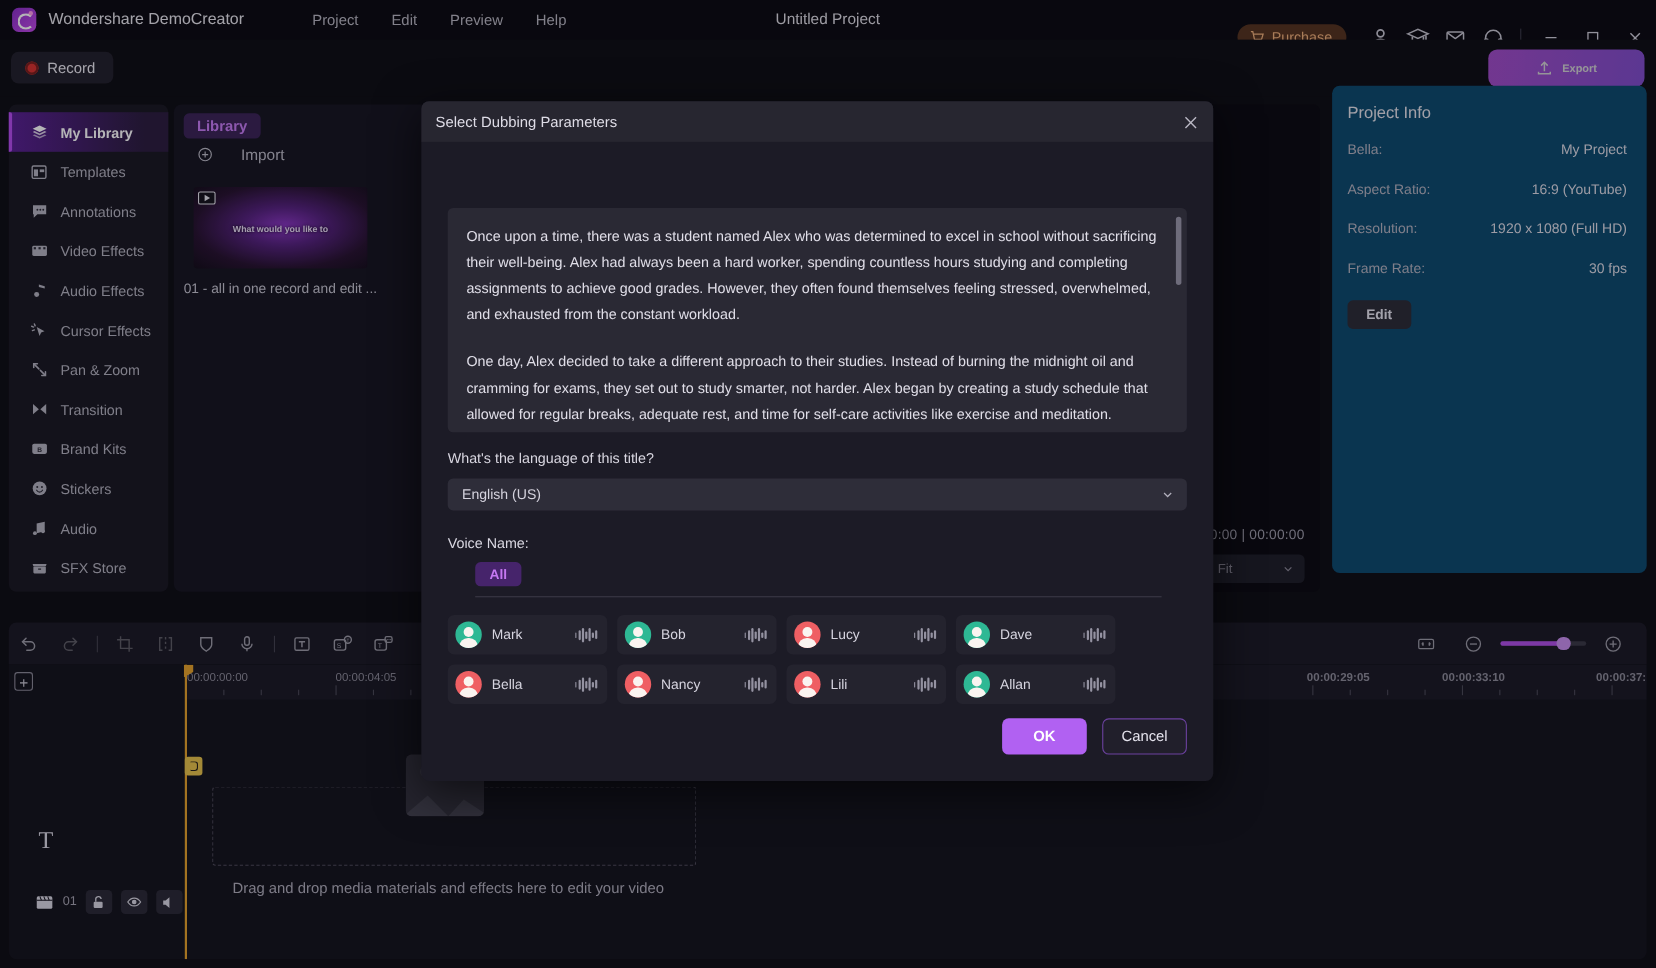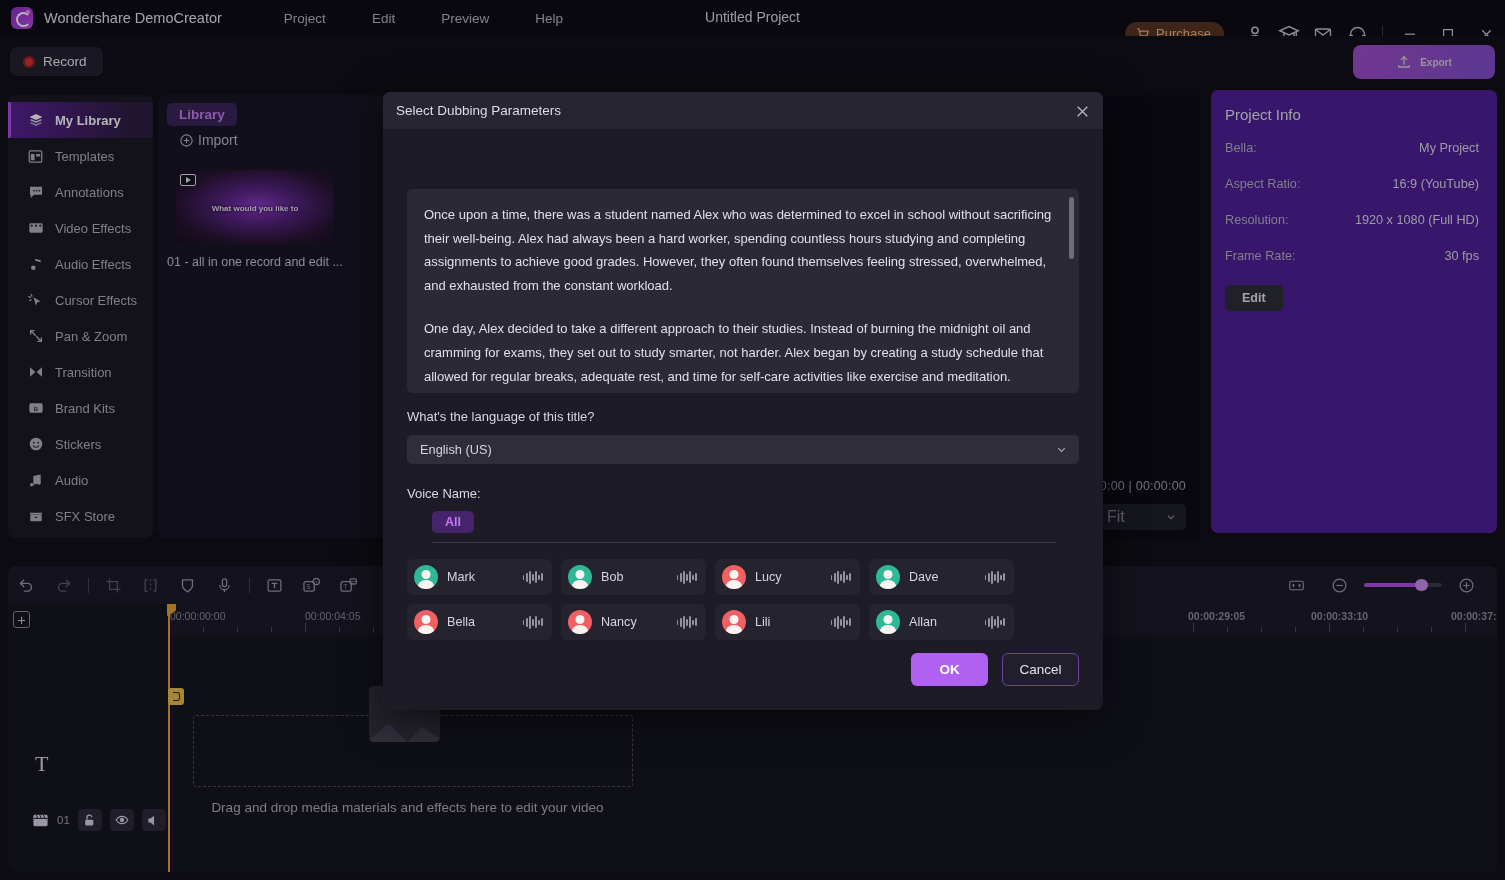--- a/index.html
+++ b/index.html
@@ -24,21 +24,21 @@
   }
   .logo::after {
     content: ""; position: absolute; left: 5px; top: 5px; width: 11px; height: 11px;
     border: 2.5px solid #fff; border-radius: 50%; border-right-color: transparent;
   }
   .logo::before {
     content: ""; position: absolute; right: 3px; top: 3px; width: 4px; height: 4px;
     border-radius: 50%; background: #ff9ee8; z-index: 2;
   }
   .app-title { margin-left: 11px; font-size: 14.5px; color: #e7e5ec; }
-  .menus { display: flex; margin-left: 47px; gap: 16px; }
+  .menus { display: flex; margin-left: 47px; gap: 0; }
   .menu-item {
     font-size: 13.5px; color: #b9b7c2; padding: 4px 15px; cursor: default;
   }
   .center-title {
     position: absolute; left: 0; right: 0; top: 9px; text-align: center;
     font-size: 14px; color: #dedce4; pointer-events: none;
   }
   .tb-right {
     position: absolute; right: 0; top: 16px; height: 36px;
     display: flex; align-items: center; gap: 0;
@@ -108,21 +108,21 @@
   .library {
     position: absolute; left: 158px; top: 95px; width: 232px; height: 443px;
     background: #161520; border-radius: 7px;
   }
   .lib-tab {
     display: inline-block; margin: 8px 0 0 9px; padding: 4px 12px;
     background: #3b2357; border-radius: 5px;
     color: #c77cf5; font-size: 13.5px; font-weight: bold; cursor: pointer;
   }
   .import-row {
-    display: flex; align-items: center; gap: 4px; margin: 6px 0 0 21px;
+    display: flex; align-items: center; gap: 25px; margin: 6px 0 0 21px;
     font-size: 14px; color: #bcbac6; cursor: pointer;
   }
   .thumb {
     position: relative; margin: 22px 0 0 18px; width: 158px; height: 74px;
     border-radius: 3px; overflow: hidden;
     background: radial-gradient(ellipse at 52% 48%, #8b36c4 0%, #55217d 32%, #27122f 70%, #130d19 100%);
   }
   .thumb-txt {
     position: absolute; left: 50%; top: 52%; transform: translate(-50%,-50%);
     font-size: 8px; color: #e9dcf5; white-space: nowrap; font-weight: bold;
@@ -150,27 +150,27 @@
   }
   .preview-ctl {
     position: absolute; right: 14px; bottom: 8px; width: 190px;
     text-align: right;
   }
   .tcode { font-size: 12.5px; color: #9e9caa; letter-spacing: .2px; }
   .fit-sel {
     margin-top: 11px; margin-left: auto; width: 88px; height: 26px;
     background: #1e1d28; border-radius: 5px;
     display: flex; align-items: center; justify-content: space-between;
-    padding: 0 9px; font-size: 16px; color: #8b8996; cursor: pointer;
+    padding: 0 9px; font-size: 12px; color: #8b8996; cursor: pointer;
   }
 
   
   .projinfo {
-    position: absolute; left: 1211px; top: 90px; width: 286px; height: 443px;
-    background: #4c1d95; border-radius: 7px; padding: 16px 18px 0 14px;
+    position: absolute; left: 1211px; top: 78px; width: 286px; height: 443px;
+    background: #0c4a6e; border-radius: 7px; padding: 16px 18px 0 14px;
   }
   .pi-title { font-size: 15px; color: #e4e2ea; margin-bottom: 18px; }
   .pi-row {
     display: flex; justify-content: space-between; align-items: baseline;
     font-size: 12.7px; margin-bottom: 22px;
   }
   .pi-key { color: #b5b3c0; }
   .pi-val { color: #dedce6; }
   .pi-edit {
     background: #2c2b36; border-radius: 5px; padding: 6px 17px;

